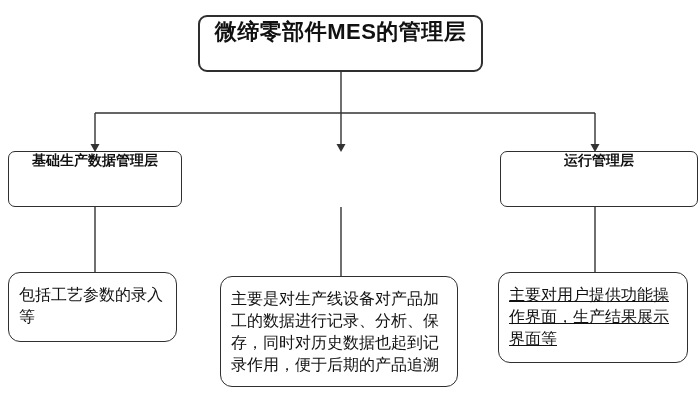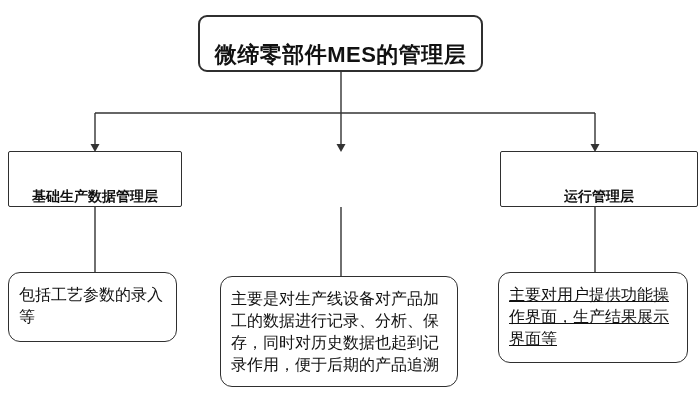--- a/index.html
+++ b/index.html
@@ -20,30 +20,30 @@
   .connectors{
     position:absolute;left:0;top:0;width:700px;height:400px;
   }
   .connectors line{stroke:var(--connector);stroke-width:1.4;}
   .connectors polygon{fill:var(--connector);stroke:none;}
   .box{
     position:absolute;
     box-sizing:border-box;
     background:var(--background);
     border:1.6px solid var(--box_border);
-    display:flex;align-items:flex-end;justify-content:center;
+    display:flex;align-items:flex-start;justify-content:center;
     text-align:center;
   }
   .box.title{
     left:198px;top:15px;width:285px;height:57px;
     border-width:2px;border-radius:9px;
     font-size:22px;font-weight:bold;letter-spacing:.5px;
   }
   .box.layer{
-    top:151px;height:56px;border-radius:2px;
+    top:151px;height:56px;border-radius:7px;
     font-size:14px;font-weight:bold;
   }
   .box.layer-0{left:8px;width:174px;}
   .box.layer-1{left:220px;width:239px;}
   .box.layer-2{left:500px;width:198px;}
   .box.detail{
     border-radius:12px;
     align-items:flex-start;justify-content:flex-start;
     flex-direction:column;
     text-align:left;

